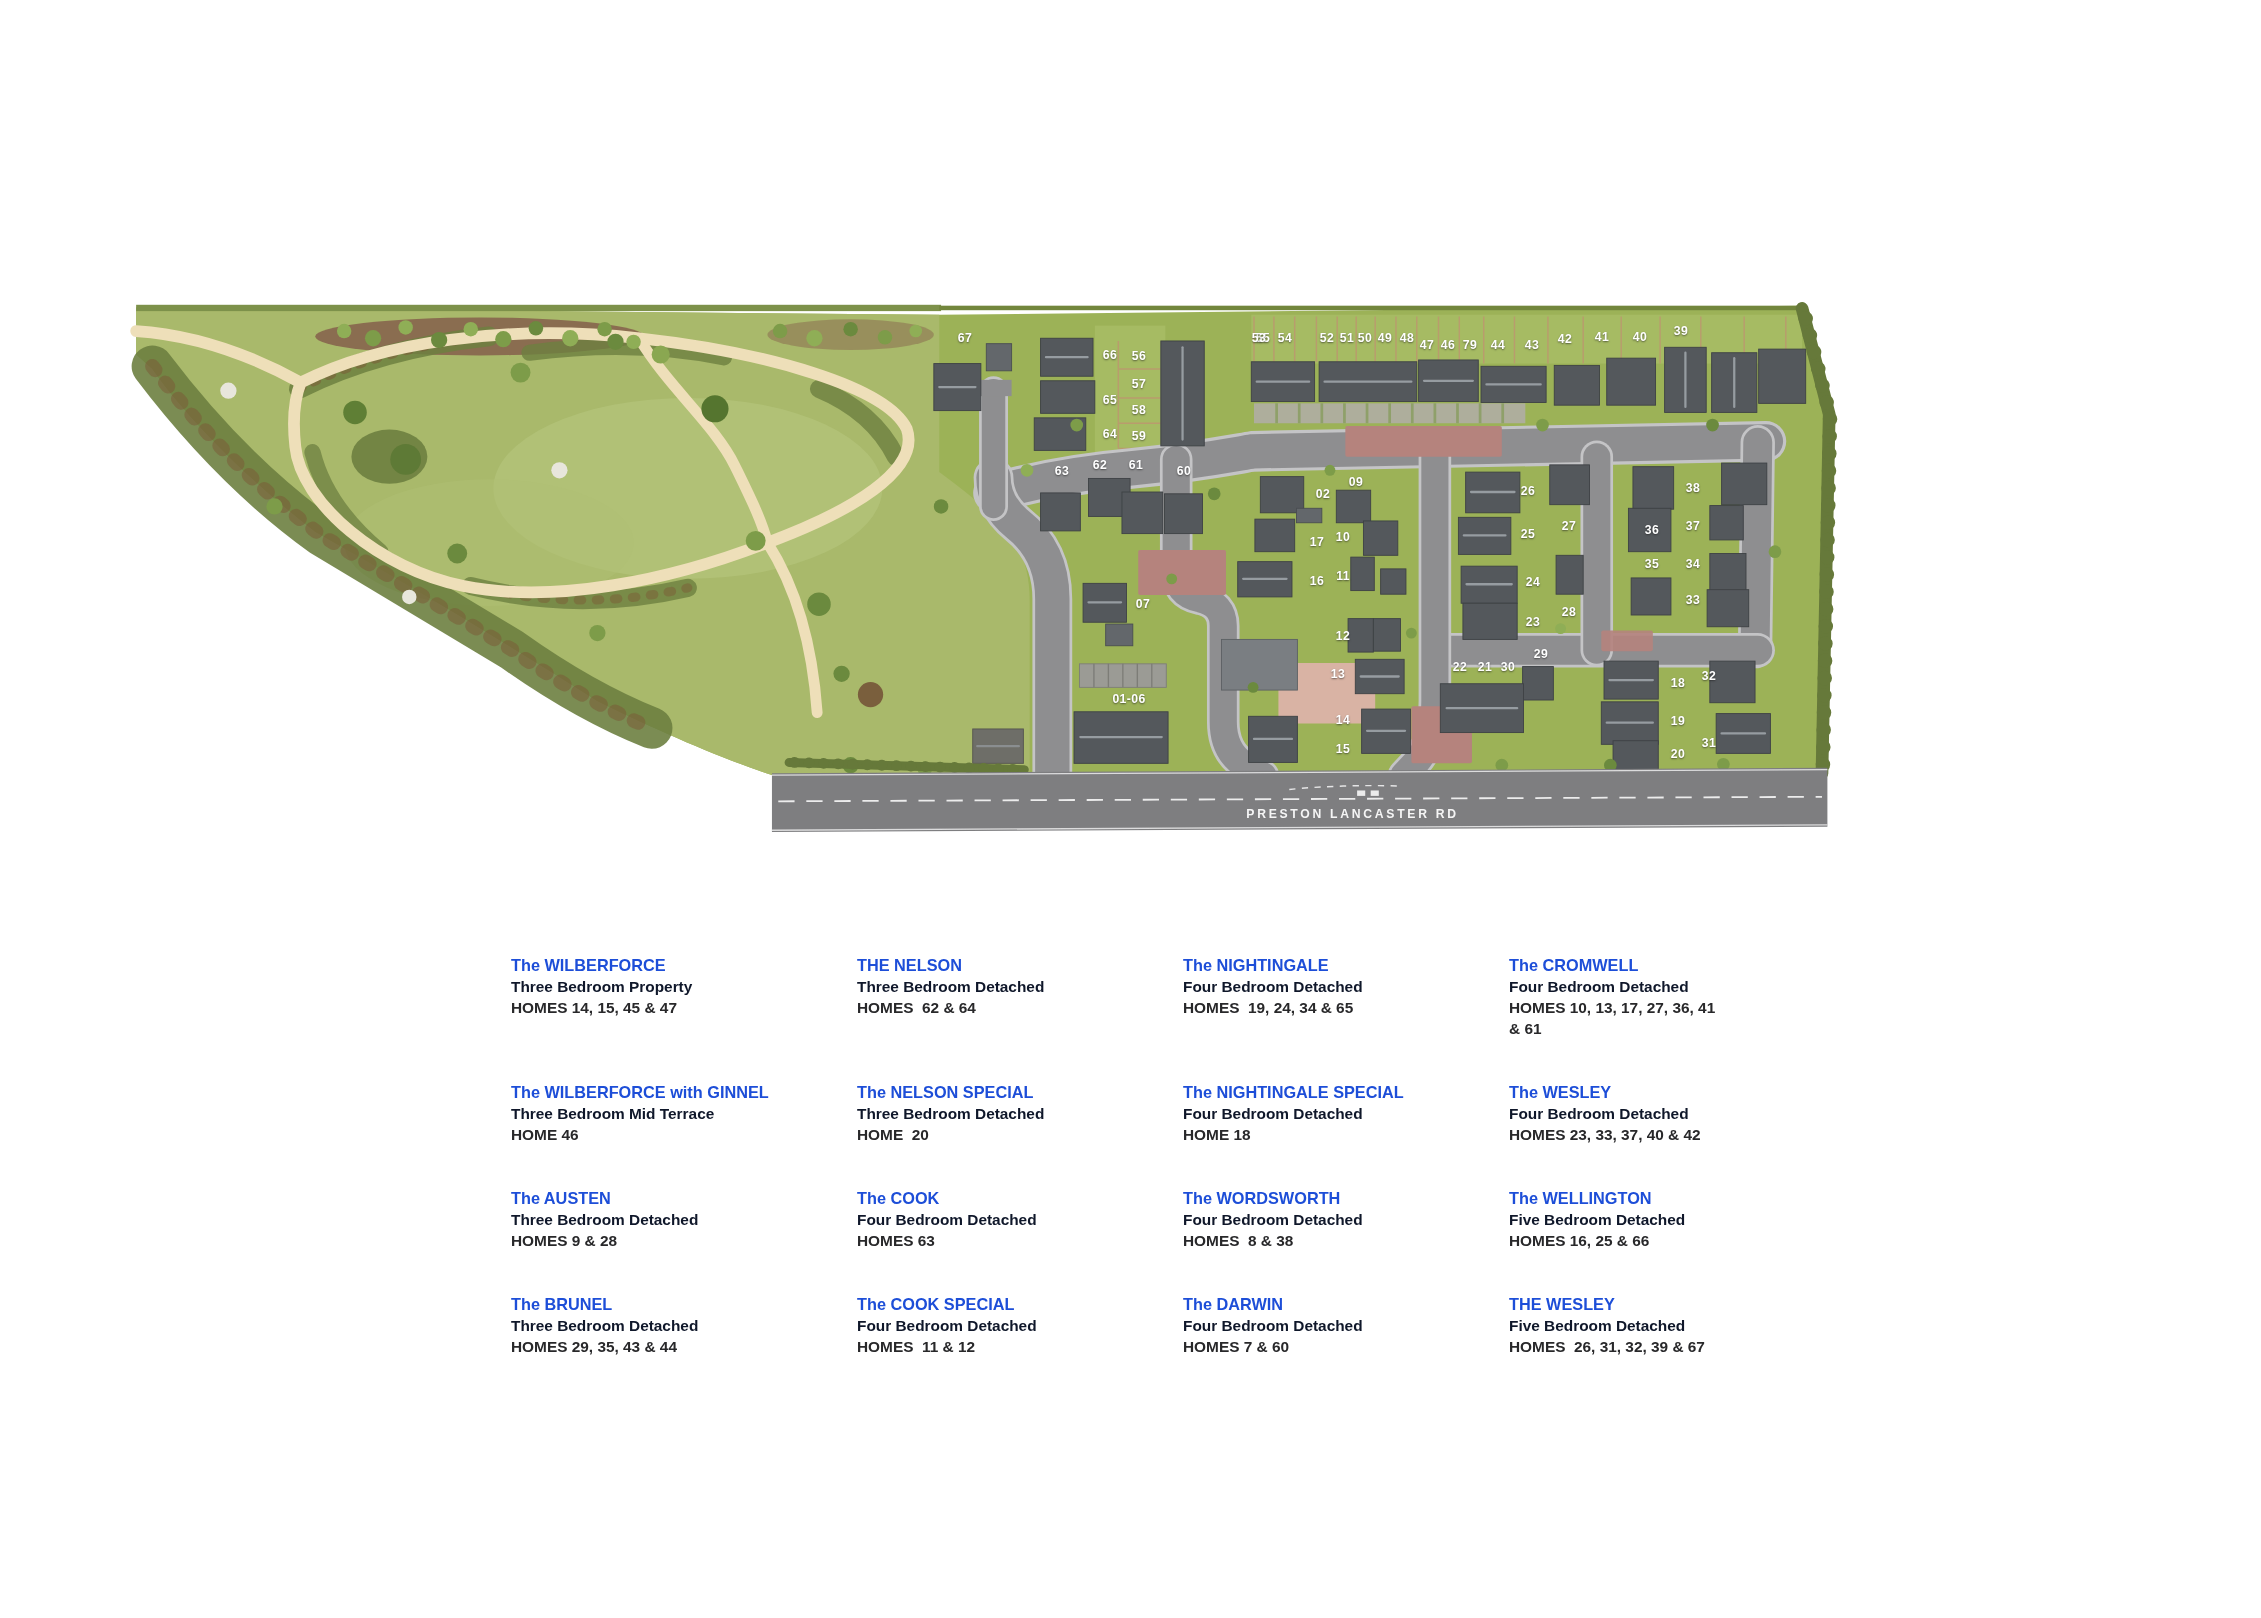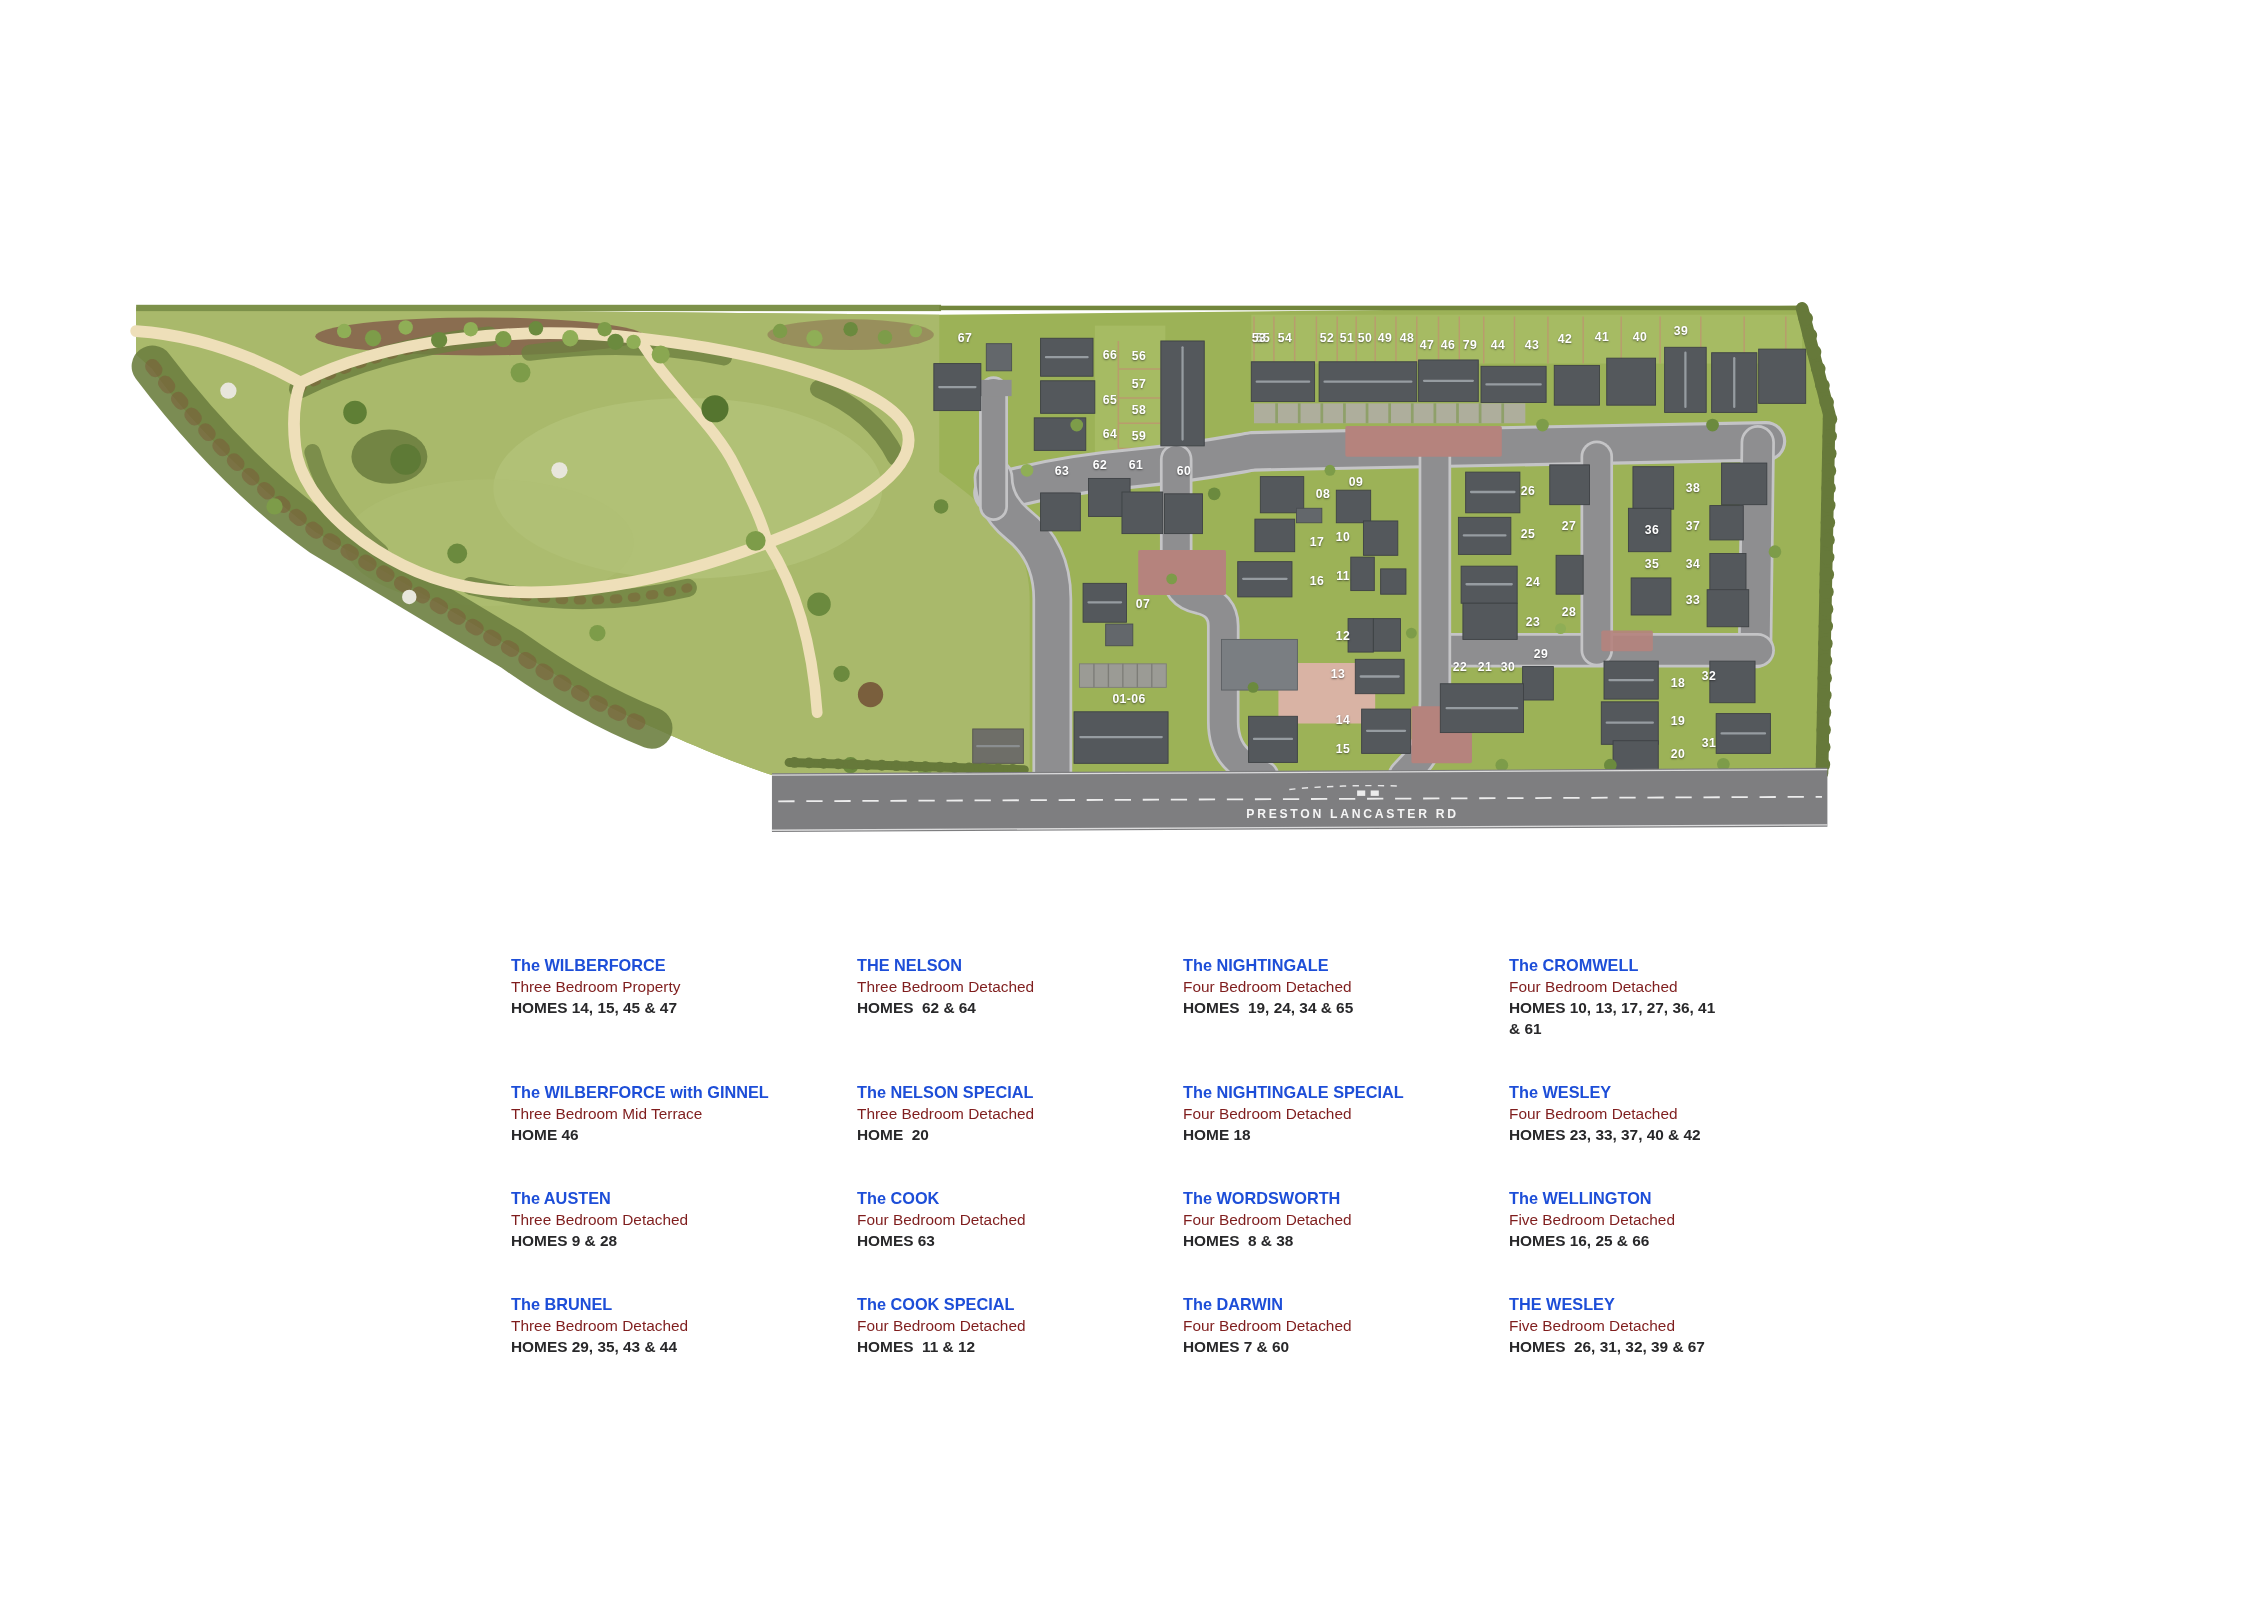--- a/index.html
+++ b/index.html
@@ -8,21 +8,21 @@
   .map-svg{position:absolute;left:0;top:0;width:2262px;height:1618px;}
   
   .plot-label{position:absolute;transform:translate(-50%,-50%);color:#ffffff;
       font-weight:bold;font-size:12.2px;letter-spacing:0.4px;white-space:nowrap;
       text-shadow:0 0.9px 1.8px rgba(30,30,30,.6);}
   
   .legend{position:absolute;left:511px;top:955px;width:1217px;display:grid;
       grid-template-columns:346px 326px 326px 1fr;grid-row-gap:43px;row-gap:43px;}
   .lg-entry{min-height:58px;}
   .lg-title{font-weight:bold;font-size:16.3px;color:#1d4ed8;line-height:21px;}
-  .lg-desc{font-size:15.4px;color:#7f1d1d;line-height:21px;}
+  .lg-desc{font-size:15.4px;color:#0f172a;line-height:21px;font-weight:bold;}
   .lg-homes{font-weight:bold;font-size:15.4px;color:#28282a;line-height:21px;white-space:pre-wrap;}
   
   .house{fill:#54585c;stroke:#3e4245;stroke-width:1;}
   .house-light{fill:#7a7e82;stroke:#5c6064;stroke-width:1;}
   .garage{fill:#63676b;stroke:#4a4e52;stroke-width:1;}
   .ridge{stroke:#969ca1;stroke-width:2.5;stroke-linecap:round;}
   .kerb{fill:none;stroke:#c4c4c6;stroke-linecap:round;}
   .road{fill:none;stroke:#8e8e90;stroke-linecap:round;}
   .fence{stroke:#b99c6d;stroke-width:1.6;fill:none;}
   .path{fill:none;stroke:#eedfb9;stroke-linecap:round;}
@@ -305,21 +305,21 @@
       <div class="plot-label" style="left: 1427px; top: 345px;">47</div>
       <div class="plot-label" style="left: 1448px; top: 345px;">46</div>
       <div class="plot-label" style="left: 1470px; top: 345px;">79</div>
       <div class="plot-label" style="left: 1498px; top: 345px;">44</div>
       <div class="plot-label" style="left: 1532px; top: 345px;">43</div>
       <div class="plot-label" style="left: 1565px; top: 339px;">42</div>
       <div class="plot-label" style="left: 1602px; top: 337px;">41</div>
       <div class="plot-label" style="left: 1640px; top: 337px;">40</div>
       <div class="plot-label" style="left: 1681px; top: 331px;">39</div>
       <div class="plot-label" style="left: 1356px; top: 482px;">09</div>
-      <div class="plot-label" style="left: 1323px; top: 494px;">08</div>
+      <div class="plot-label" style="left: 1323px; top: 494px;">02</div>
       <div class="plot-label" style="left: 1317px; top: 542px;">17</div>
       <div class="plot-label" style="left: 1343px; top: 537px;">10</div>
       <div class="plot-label" style="left: 1317px; top: 581px;">16</div>
       <div class="plot-label" style="left: 1343px; top: 576px;">11</div>
       <div class="plot-label" style="left: 1143px; top: 604px;">07</div>
       <div class="plot-label" style="left: 1343px; top: 636px;">12</div>
       <div class="plot-label" style="left: 1338px; top: 674px;">13</div>
       <div class="plot-label" style="left: 1129px; top: 699px;">01-06</div>
       <div class="plot-label" style="left: 1343px; top: 720px;">14</div>
       <div class="plot-label" style="left: 1343px; top: 749px;">15</div>

